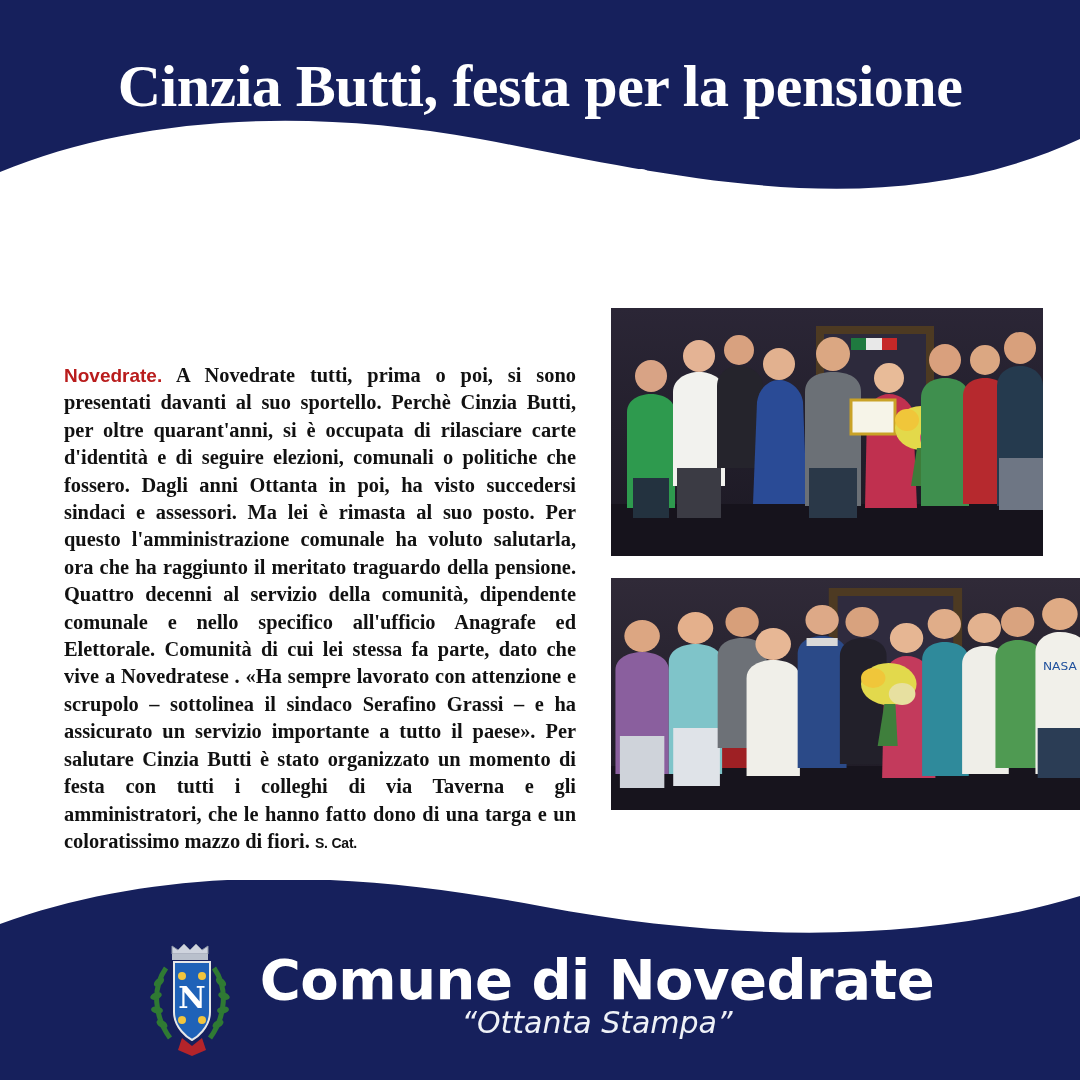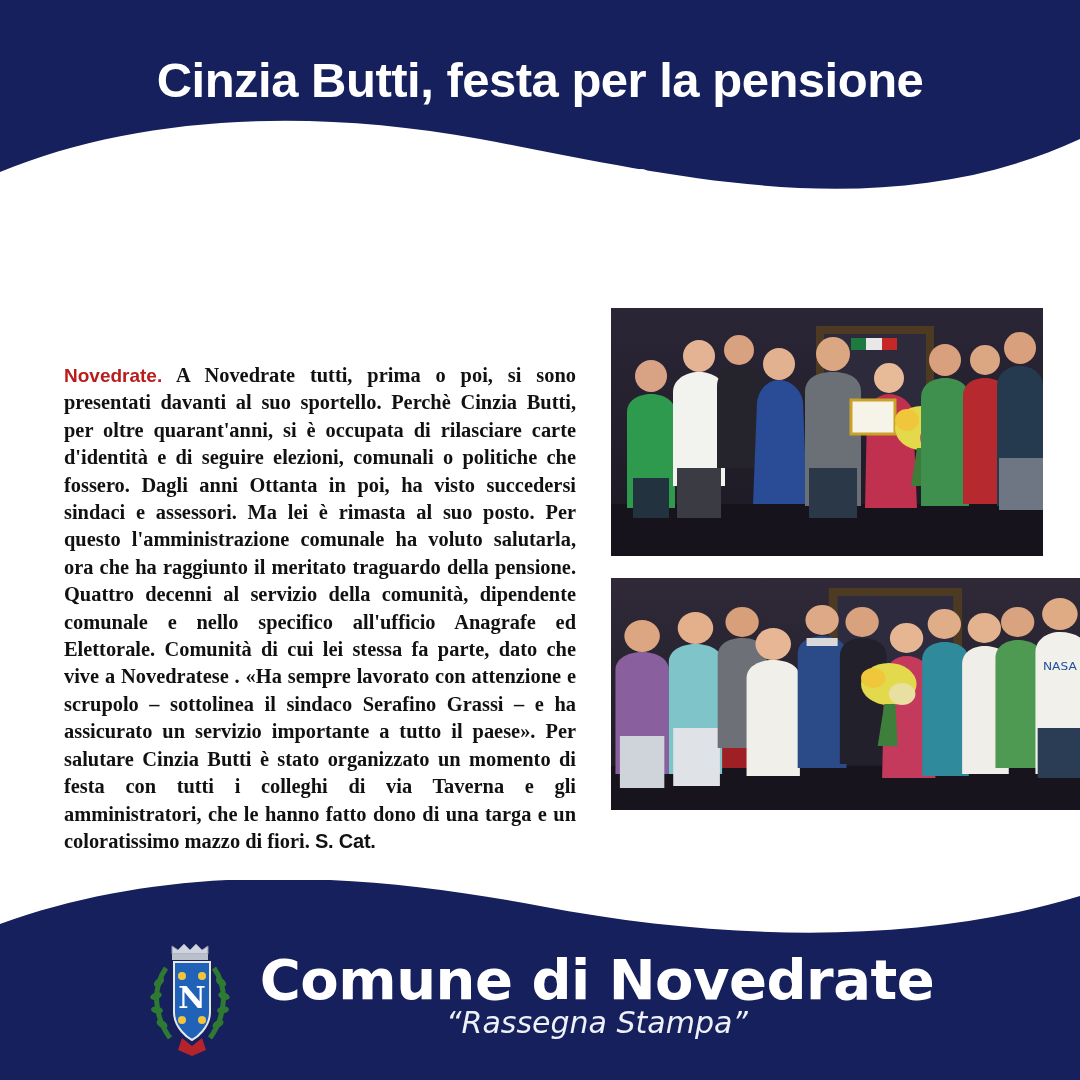--- a/index.html
+++ b/index.html
@@ -23,24 +23,24 @@
     width: 1080px; height: 230px;
     overflow: hidden;
   }
   .top-banner svg { display: block; }
 
   .headline {
     position: absolute;
     top: 52px; left: 0; width: 1080px;
     text-align: center;
     color: #ffffff;
-    font-size: 49px;
+    font-size: 60px;
     font-weight: bold;
     letter-spacing: -0.5px;
-    font-family: Liberation Sans, sans-serif;
+    font-family: Liberation Serif, serif;
   }
   .subhead {
     position: absolute;
     top: 163px; left: 0; width: 900px;
     text-align: center;
     color: #ffffff;
     font-size: 29px;
     font-weight: 400;
     font-family: "DejaVu Sans", sans-serif;
   }
@@ -60,21 +60,21 @@
     font-weight: 600;
   }
   .dateline {
     color: #b91c1c;
     font-weight: bold;
     font-family: "Liberation Sans", sans-serif;
     font-size: 19px;
   }
   .byline {
     font-family: "Liberation Sans", sans-serif;
-    font-size: 20px;
+    font-size: 14px;
     font-weight: bold;
     color: #111111;
     letter-spacing: -0.2px;
   }
 
   
   .photo {
     position: absolute;
     overflow: hidden;
     background: #2a2320;
@@ -297,17 +297,17 @@
         <path d="M28,28 L64,28 L64,78 C64,94 50,104 46,106 C42,104 28,94 28,78 Z" fill="#1f62b8" stroke="#e8e8e8" stroke-width="2"></path>
         <circle cx="36" cy="42" r="4" fill="#f2c53d"></circle>
         <circle cx="56" cy="42" r="4" fill="#f2c53d"></circle>
         <circle cx="36" cy="86" r="4" fill="#f2c53d"></circle>
         <circle cx="56" cy="86" r="4" fill="#f2c53d"></circle>
         <text x="46" y="74" font-family="DejaVu Serif, serif" font-size="30" font-weight="bold" fill="#ffffff" text-anchor="middle">N</text>
       </svg>
     </div>
     <div class="footer-text">
       <div class="footer-title">Comune di Novedrate</div>
-      <div class="footer-sub">“Rassegna Stampa”</div>
+      <div class="footer-sub">“Ottanta Stampa”</div>
     </div>
   </div>
 
 </div>
 
 </body></html>

